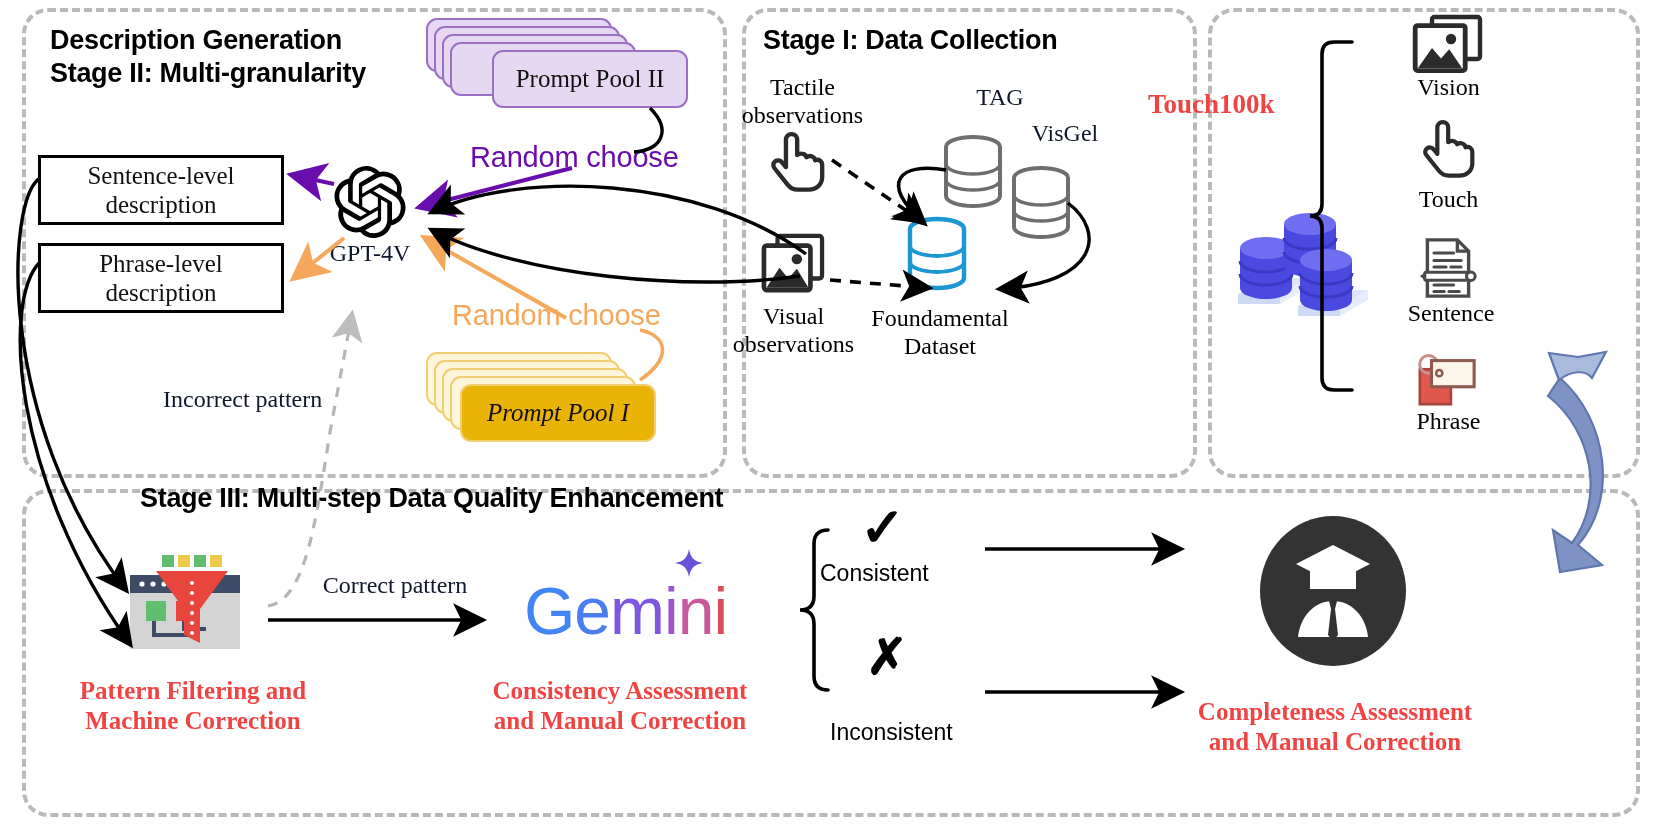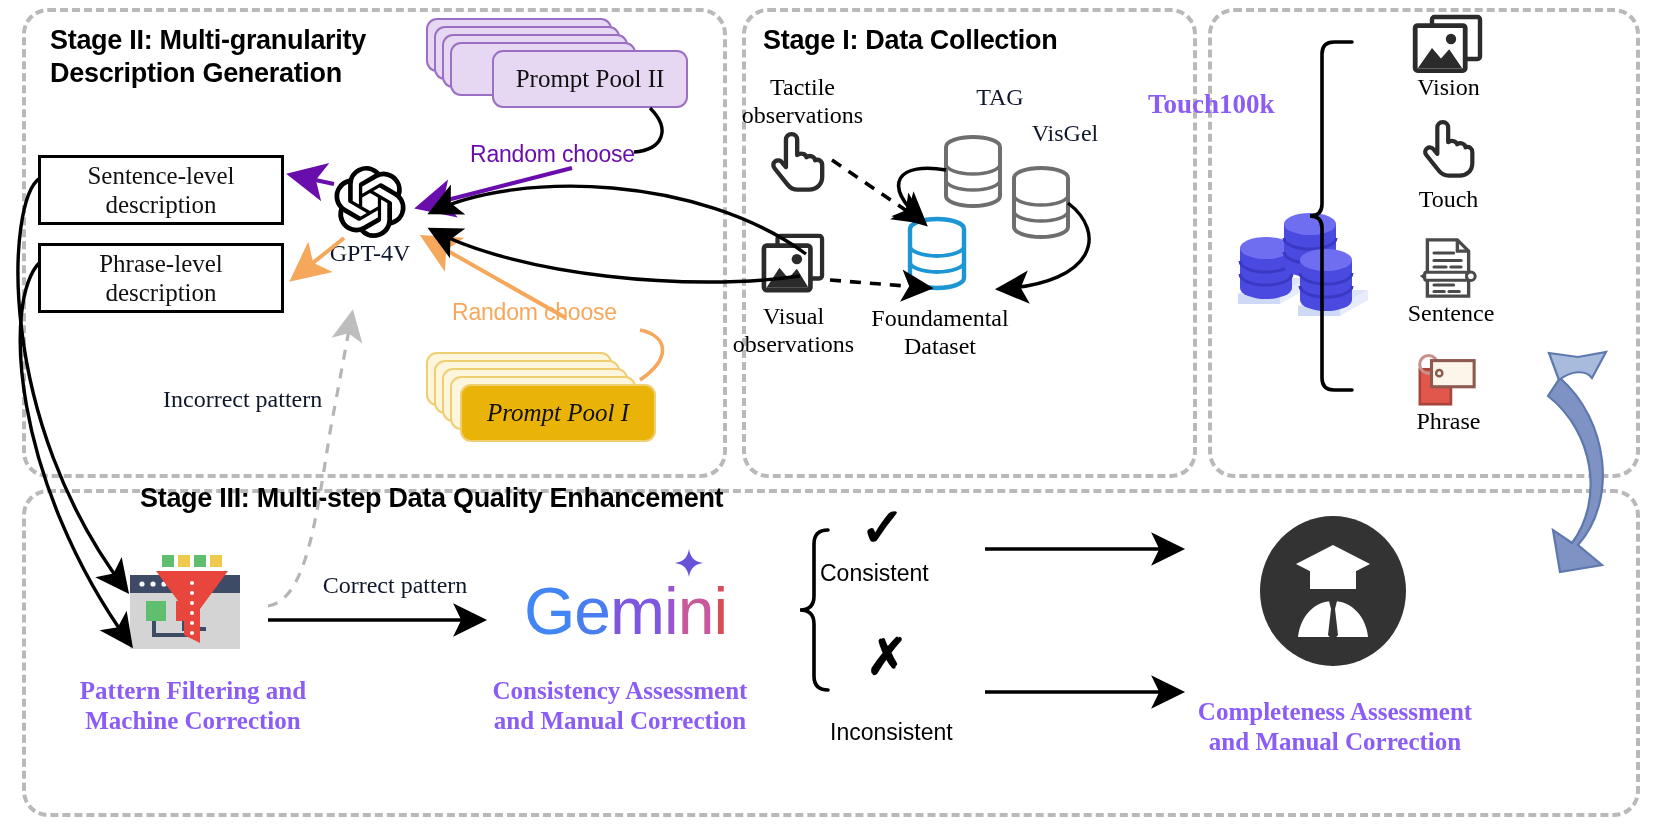--- a/index.html
+++ b/index.html
@@ -9,27 +9,27 @@
 
   .panel{position:absolute;border:4px dashed #b9b9b9;border-radius:26px;box-sizing:border-box;}
 
   .stage-title{position:absolute;font-family:"Liberation Sans",sans-serif;
       font-weight:bold;font-size:27px;color:#000;line-height:1.22;letter-spacing:-0.3px;}
 
   .serif-label{position:absolute;font-family:"Liberation Serif",serif;
       font-size:24px;color:#0f172a;line-height:1.15;text-align:center;}
 
   .bold-serif{position:absolute;font-family:"Liberation Serif",serif;font-weight:bold;
-      font-size:25px;color:#8b5cf6;line-height:1.2;text-align:center;}
+      font-size:25px;color:#ef4444;line-height:1.2;text-align:center;}
 
   .desc-box{position:absolute;border:3px solid #000;background:#fff;box-sizing:border-box;
       display:flex;align-items:center;justify-content:center;text-align:center;
       font-family:"Liberation Serif",serif;font-size:25px;color:#111;line-height:1.18;}
 
-  .rndlabel{position:absolute;font-family:"Liberation Sans",sans-serif;font-size:23px;
+  .rndlabel{position:absolute;font-family:"Liberation Sans",sans-serif;font-size:29px;
       letter-spacing:-0.2px;white-space:nowrap;}
 
   .pool{position:absolute;}
   .pool .card{position:absolute;border-radius:11px;box-sizing:border-box;}
   .pool .top{display:flex;align-items:center;justify-content:center;
       font-family:"Liberation Serif",serif;font-size:25px;color:#111;}
 
   svg{position:absolute;left:0;top:0;overflow:visible;}
   .ln{fill:none;stroke:#000;stroke-width:3.4;}
   .dash{fill:none;stroke:#000;stroke-width:3.6;stroke-dasharray:11 9;}
@@ -49,22 +49,22 @@
 <body>
 
 <div id="root">
 
   <div class="panel" style="left:22px;top:8px;width:705px;height:470px;"></div>
   <div class="panel" style="left:742px;top:8px;width:455px;height:470px;"></div>
   <div class="panel" style="left:1208px;top:8px;width:432px;height:470px;"></div>
   <div class="panel" style="left:22px;top:489px;width:1618px;height:328px;"></div>
 
   <div class="stage-title" style="left:50px;top:24px;width:400px;">
+    <div>Description Generation</div>
     <div>Stage II: Multi-granularity</div>
-    <div>Description Generation</div>
   </div>
 
   <div class="stage-title" style="left:763px;top:24px;width:400px;">Stage I: Data Collection</div>
 
   <div class="bold-serif" style="left:1148px;top:88px;width:200px;font-size:27px;text-align:left;">Touch100k</div>
 
   <div class="stage-title" style="left:140px;top:482px;width:800px;">Stage III: Multi-step Data Quality Enhancement</div>
 
   <div class="pool" style="left:426px;top:18px;width:230px;height:95px;">
     <div class="card" style="left:0px;top:0px;width:186px;height:54px;background:#E6D8F2;border:2.5px solid #9B6FC4;"></div>

